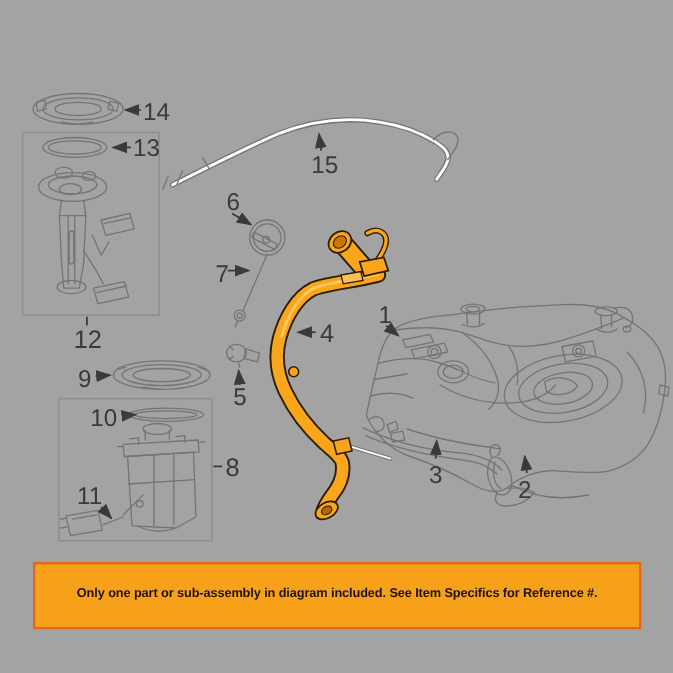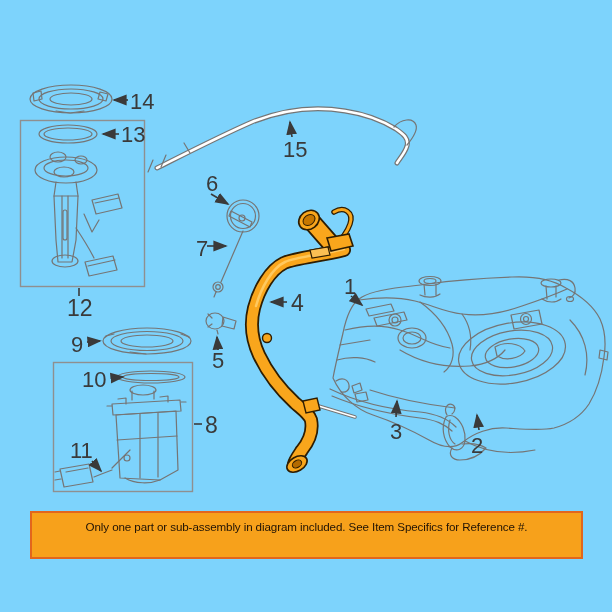--- a/index.html
+++ b/index.html
@@ -1,27 +1,27 @@
 <!DOCTYPE html>
 <html><head>
 <meta charset="utf-8">
 <style>
   html,body{margin:0;padding:0;background:#ffffff;}
-  #stage{position:relative;width:612px;height:612px;background:#7dd3fc;overflow:hidden;
+  #stage{position:relative;width:612px;height:612px;background:#a3a3a3;overflow:hidden;
          font-family:"Liberation Sans",sans-serif;}
   #art{position:absolute;left:0;top:0;}
   .callout{font-family:"Liberation Sans",sans-serif;font-size:22px;fill:#3a3a3a;}
   .callout.big{font-size:23px;}
   .line{stroke:#757575;stroke-width:1.2;fill:none;stroke-linecap:round;stroke-linejoin:round;}
   .leader{stroke:#3a3a3a;stroke-width:1.6;fill:none;}
   .boxline{stroke:#8f8f8f;stroke-width:1.4;fill:none;}
   #disclaimer{position:absolute;left:30px;top:511px;width:549px;height:38px;
       background:#f7a11b;border:2px solid #e2661c;color:#201305;
-      text-align:center;font-weight:normal;font-size:11.6px;line-height:15.5px;
-      padding-top:6px;letter-spacing:-0.1px;}
+      text-align:center;font-weight:bold;font-size:11.6px;line-height:15.5px;
+      padding-top:19px;letter-spacing:-0.1px;}
 </style>
 </head>
 <body>
 
 <div id="stage">
 <svg id="art" width="612" height="612" viewBox="0 0 612 612">
   <defs>
     <marker id="ah" viewBox="0 0 8 6" refX="7" refY="3" markerWidth="9" markerHeight="7" orient="auto">
       <path d="M0,0 L8,3 L0,6 Z" fill="#3a3a3a"></path>
     </marker>

